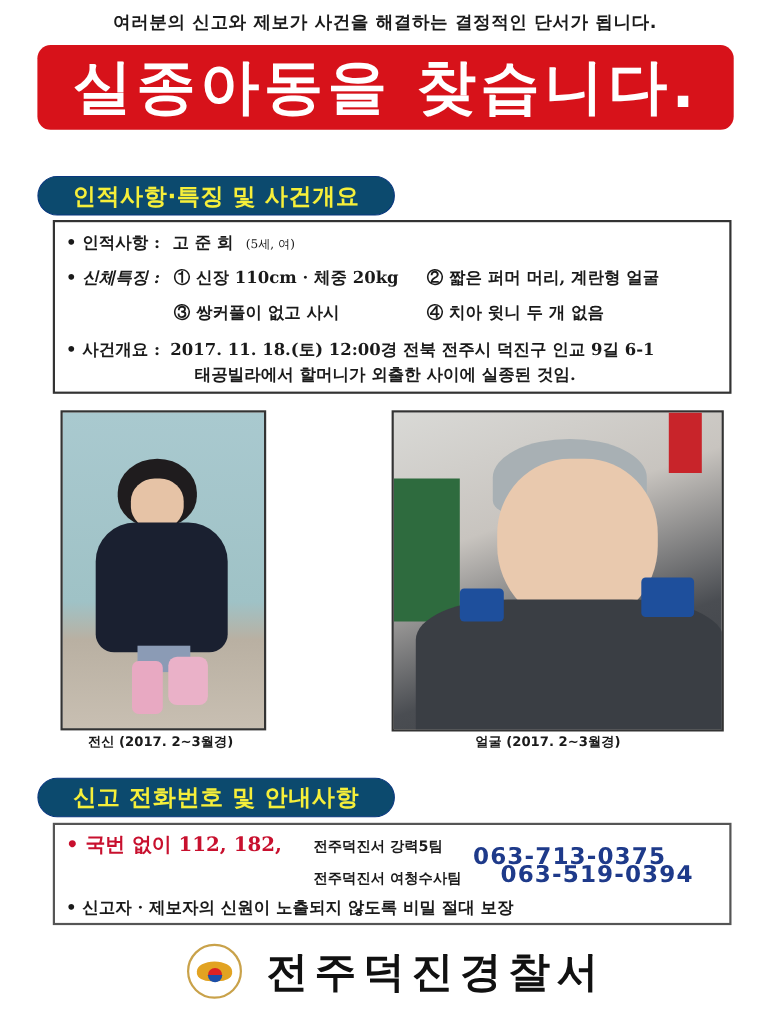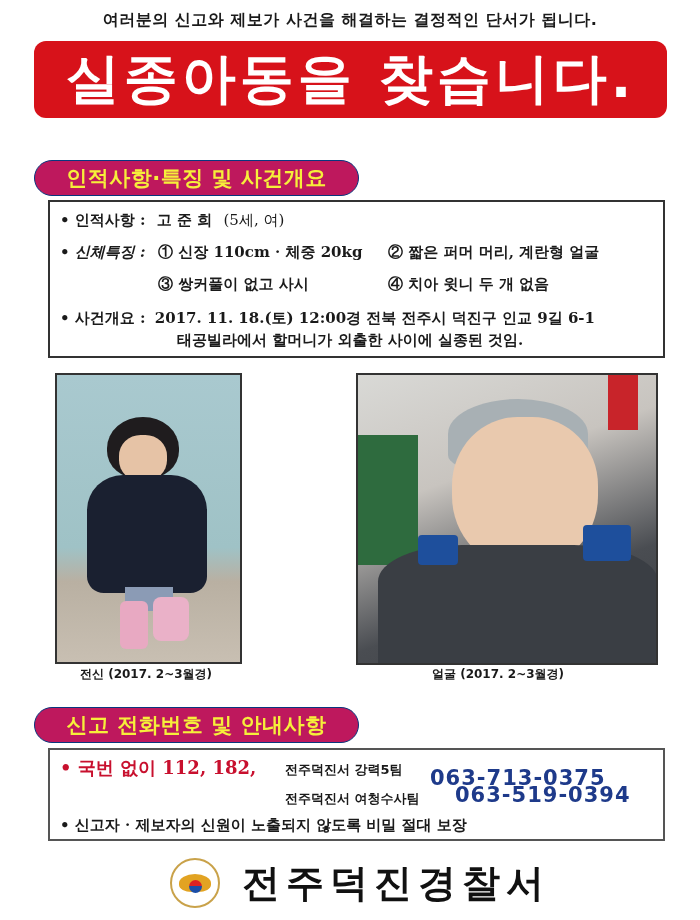--- a/index.html
+++ b/index.html
@@ -16,36 +16,36 @@
     position: absolute; left: 34px; top: 41px; width: 633px; height: 77px;
     background: #d7121a; border-radius: 12px;
     display: flex; align-items: center; justify-content: center;
   }
   .banner-title {
     color: #ffffff; font-size: 54px; font-weight: bold; letter-spacing: 4px;
     white-space: nowrap;
   }
   .section-pill {
     position: absolute; left: 34px; height: 36px; width: 325px;
-    background: #be185d; border-radius: 18px;
+    background: #0c4a6e; border-radius: 18px;
     border: 1px solid #08377e;
     display: flex; align-items: center; justify-content: center;
   }
   .section-pill span {
     color: #f6ef3a; font-size: 21px; font-weight: bold; letter-spacing: 0.5px;
   }
   .info-box {
     position: absolute; left: 48px; top: 200px; width: 617px; height: 158px;
     border: 2px solid #333; background: #fff;
     font-family: "DejaVu Serif", "Liberation Serif", serif;
     font-size: 15px; font-weight: bold; color: #1a1a1a;
   }
   .row { position: absolute; left: 10px; white-space: nowrap; }
   .row .label { display: inline-block; }
-  .row .small { font-size: 15px; font-weight: normal; margin-left: 6px; }
+  .row .small { font-size: 11px; font-weight: normal; margin-left: 6px; }
   .col2 { position: absolute; white-space: nowrap; }
   .photo {
     position: absolute; border: 2px solid #333; overflow: hidden;
   }
   .photo-left {
     left: 55px; top: 373px; width: 187px; height: 291px;
     background: linear-gradient(180deg, #a9c9cf 0%, #9fc2c6 60%, #b9b0a2 72%, #c8bfb2 100%);
   }
   .photo-right {
     left: 356px; top: 373px; width: 302px; height: 292px;

